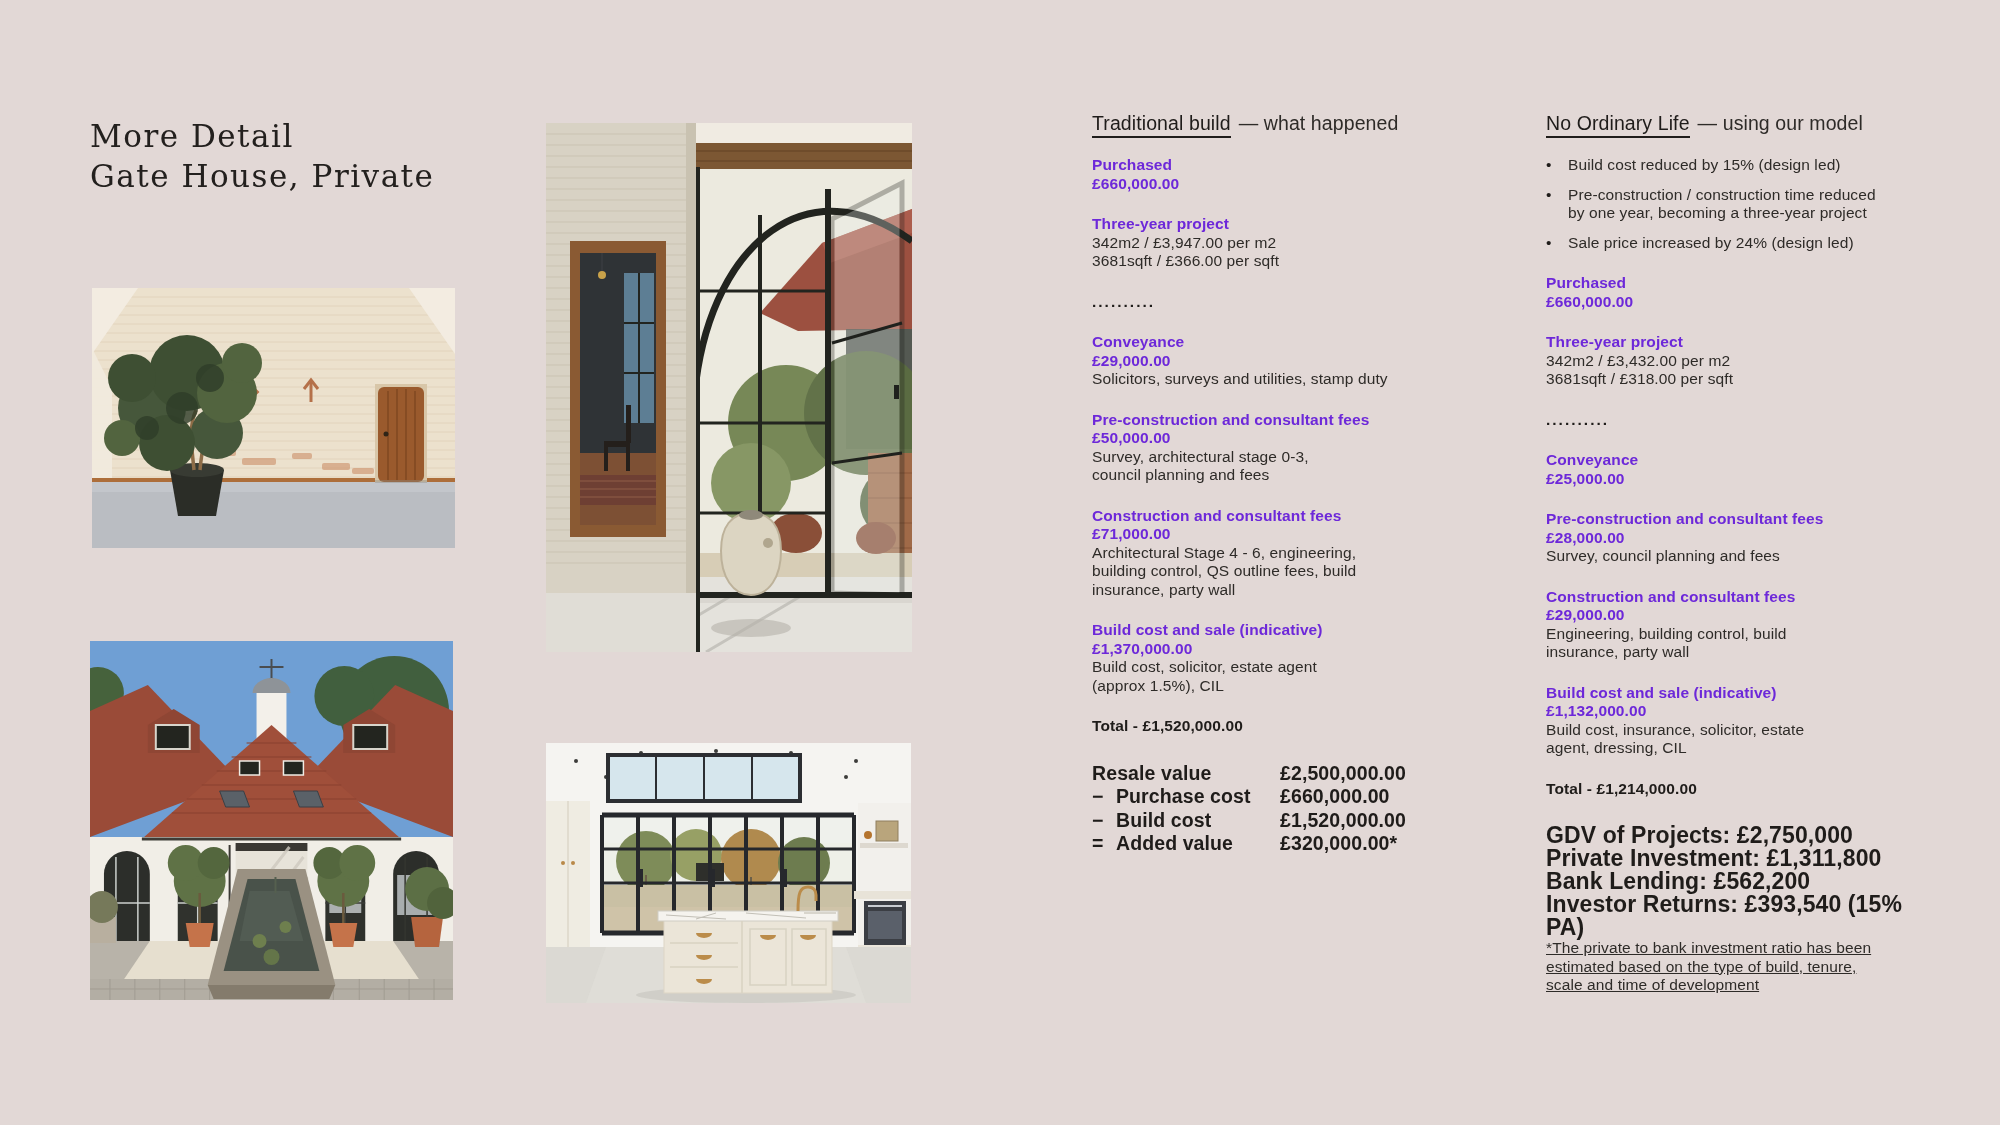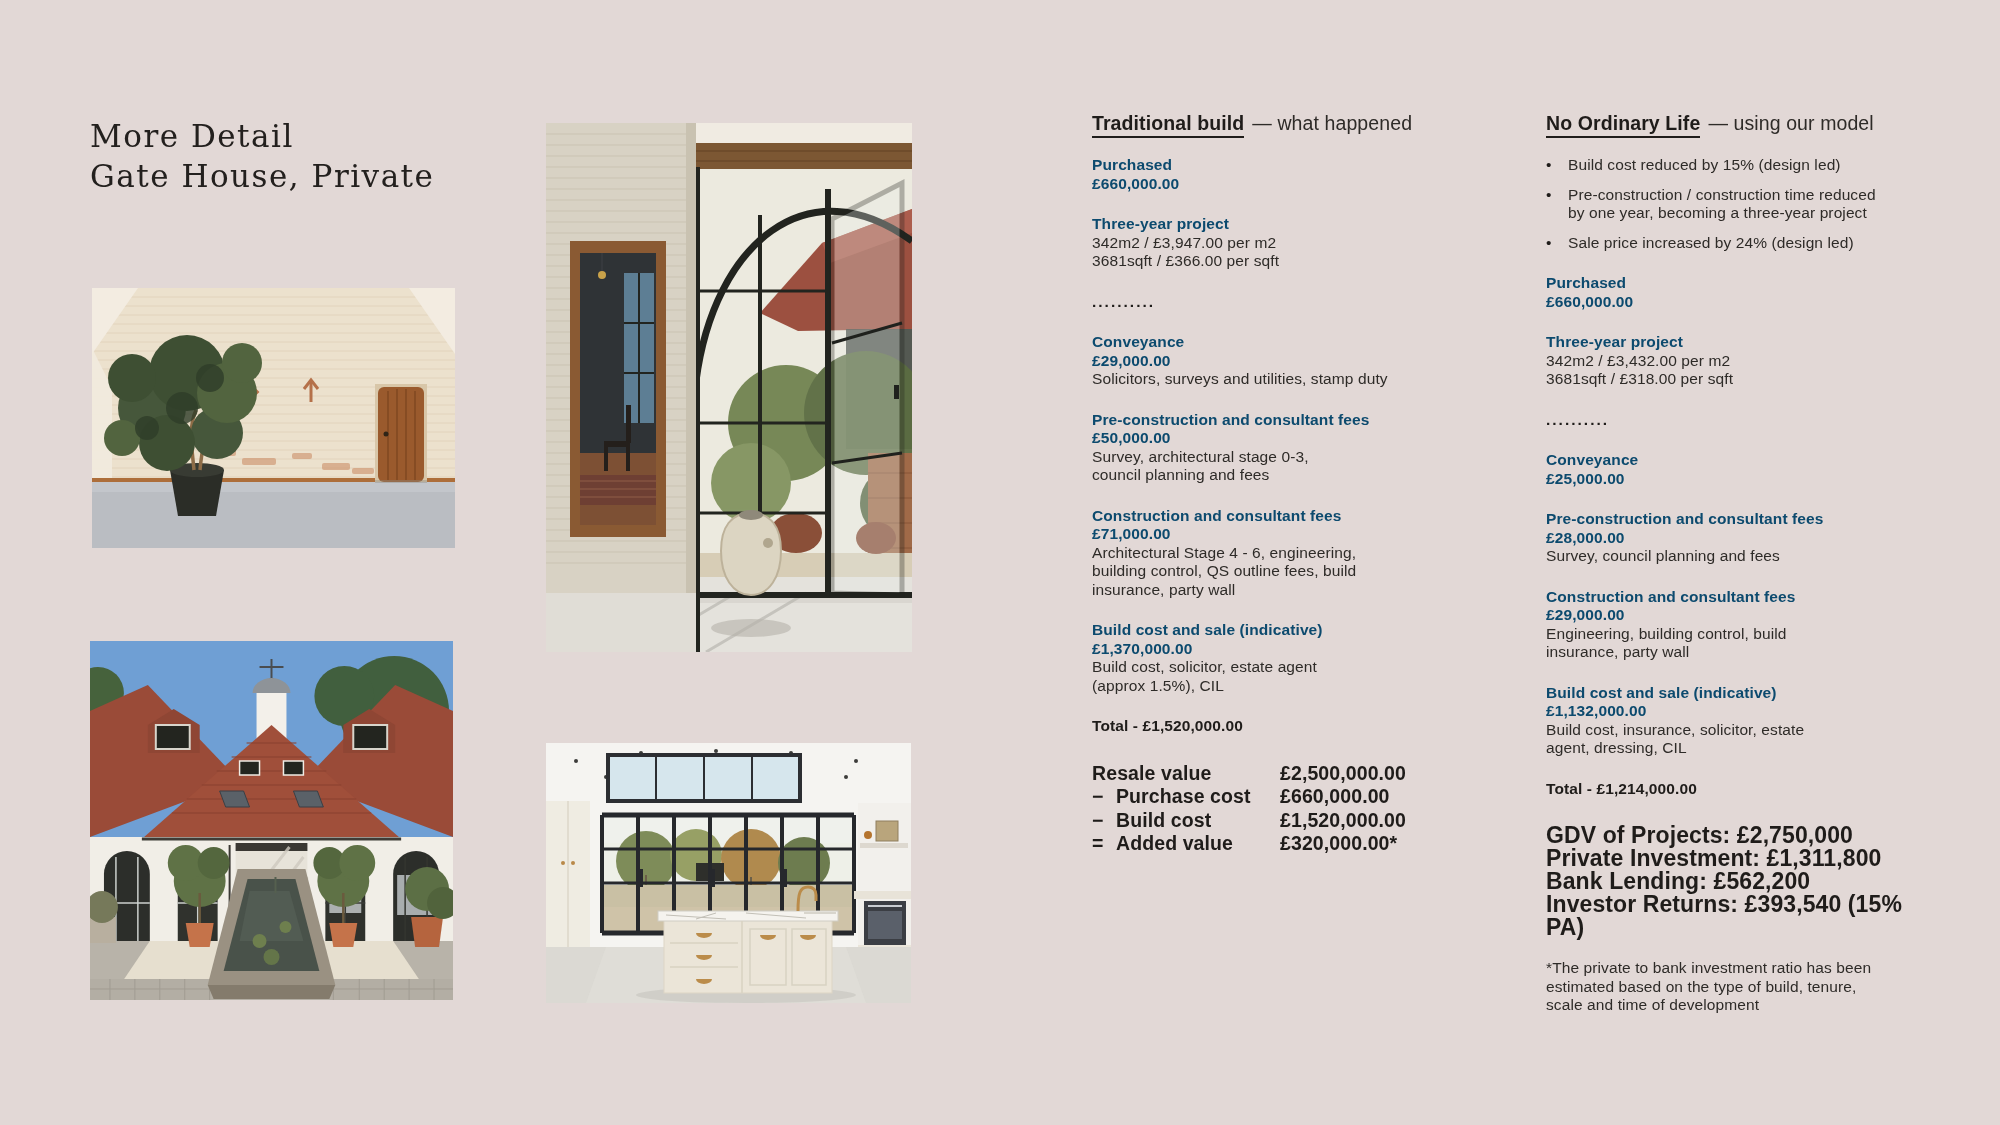--- a/index.html
+++ b/index.html
@@ -13,38 +13,38 @@
   .photo svg{display:block;width:100%;height:100%;}
   #photo-1{left:92px;top:288px;width:363px;height:260px;}
   #photo-2{left:546px;top:123px;width:366px;height:529px;}
   #photo-3{left:90px;top:641px;width:363px;height:359px;}
   #photo-4{left:546px;top:743px;width:365px;height:260px;}
   
   .col{position:absolute;top:112px;font-size:15.5px;line-height:18.5px;letter-spacing:0.1px;}
   #col-traditional{left:1092px;width:345px;}
   #col-model{left:1546px;width:385px;}
   .col-header{font-size:19.5px;line-height:22px;color:#1f1c1a;white-space:nowrap;}
-  .col-header .hu{font-weight:700;border-bottom:2px solid #1f1c1a;padding-bottom:2px;}
+  .col-header .hu{font-weight:400;border-bottom:2px solid #1f1c1a;padding-bottom:2px;}
   .col-header .hs{font-weight:400;margin-left:8px;color:#2e2b28;}
   .bullets{margin-top:22px;}
   .bullet{display:flex;margin-bottom:11px;}
   .bullet-dot{flex:0 0 22px;color:#1f1c1a;}
   .bullet-text{white-space:pre-line;}
   .sec{margin-top:22px;}
-  .sec-title,.sec-amount{font-weight:700;color:#0c4a6e;}
+  .sec-title,.sec-amount{font-weight:700;color:#6d28d9;}
   .sec-note{white-space:pre-line;}
   .divider{margin-top:22px;font-weight:700;letter-spacing:2px;color:#1f1c1a;}
   .total{margin-top:22px;font-weight:700;color:#1f1c1a;}
   .summary{margin-top:26px;font-size:19.5px;line-height:23.5px;font-weight:700;color:#1f1c1a;}
   .sum-row{display:flex;}
   .sum-prefix{flex:0 0 24px;}
   .sum-label{flex:0 0 164px;}
   .sum-row.no-prefix .sum-label{flex:0 0 188px;}
   .highlights{margin-top:26px;font-size:23px;line-height:23px;font-weight:700;color:#1f1c1a;}
-  .footnote{margin-top:20px;white-space:pre-line;}
+  .footnote{white-space:pre-line;text-decoration:underline;}
 </style>
 </head>
 <body>
 
 <div id="canvas">
 
   <div id="title">
     <div>More Detail</div>
     <div>Gate House, Private</div>
   </div>

